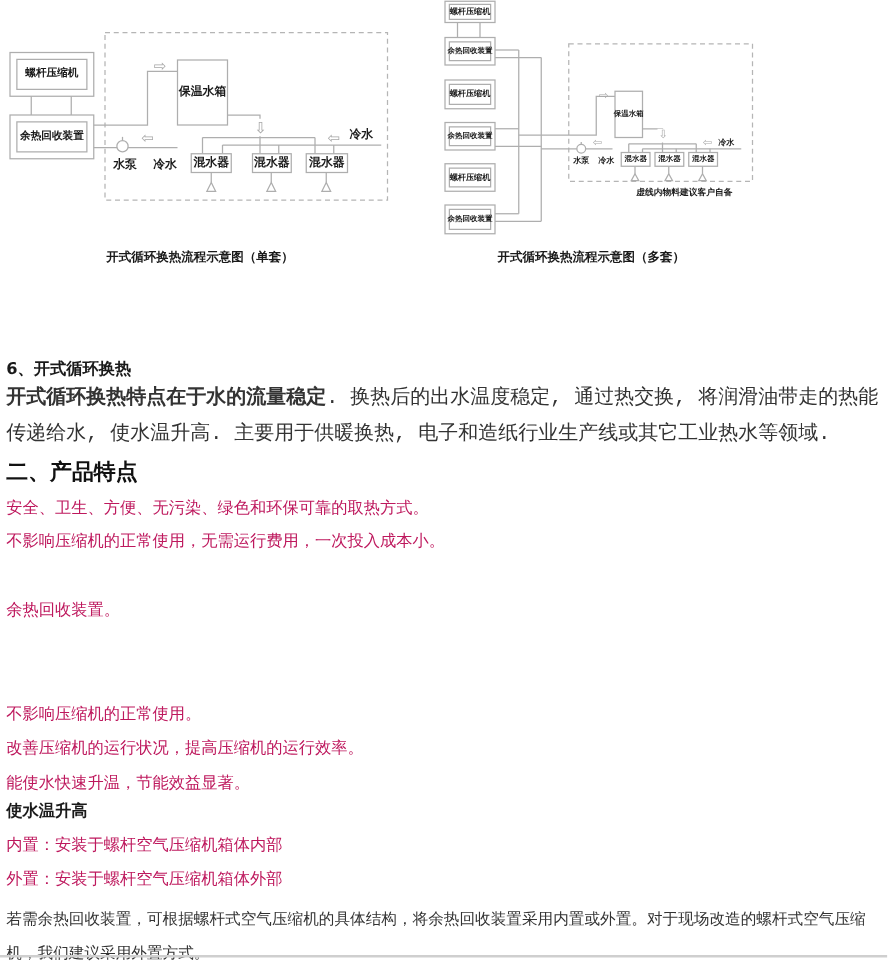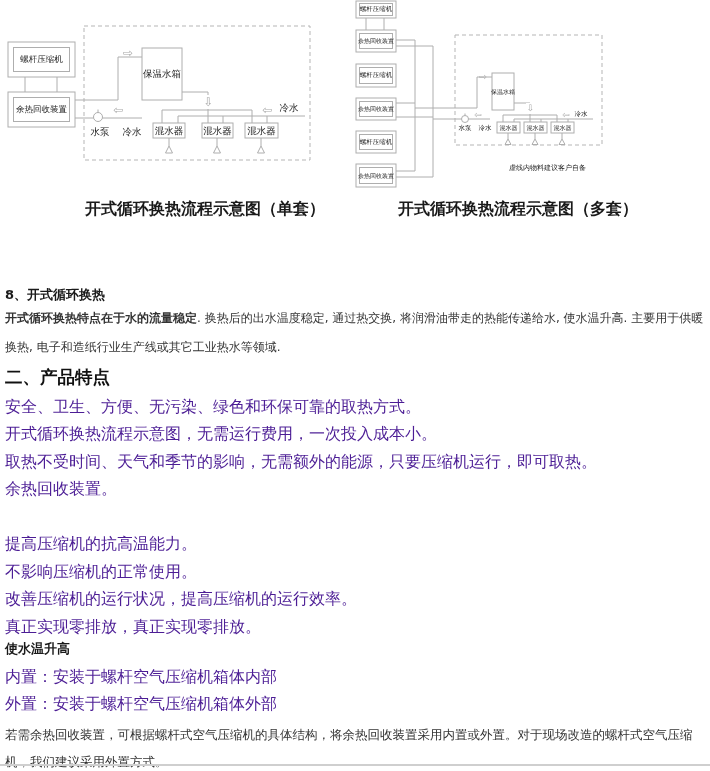--- a/index.html
+++ b/index.html
@@ -9,40 +9,40 @@
   }
   .diagram-svg{position:absolute;left:0;top:0;}
   svg line, svg polyline{stroke:#aeaeae;stroke-width:1;fill:none;}
   svg rect{stroke:#aeaeae;stroke-width:1;fill:#ffffff;}
   svg rect.dashed{stroke:#b5b5b5;stroke-dasharray:4 3;fill:none;}
   svg circle{stroke:#aeaeae;stroke-width:1;fill:#ffffff;}
   svg polygon{stroke:#aeaeae;stroke-width:1;fill:#ffffff;}
 
   .lbl{
     position:absolute;display:flex;align-items:center;justify-content:center;
-    font-weight:normal;color:#1a1a1a;line-height:1.25;white-space:nowrap;text-align:center;
+    font-weight:bold;color:#1a1a1a;line-height:1.25;white-space:nowrap;text-align:center;
   }
   .lbl.col{flex-direction:row;}
   .f85{font-size:8.5px;}
   .f95{font-size:9.5px;}
   .f65{font-size:6.5px;}
   .f60{font-size:6px;}
   .f70{font-size:7px;}
-  .caption{position:absolute;font-weight:bold;color:#1a1a1a;font-size:16px;white-space:nowrap;}
+  .caption{position:absolute;font-weight:bold;color:#1a1a1a;font-size:10px;white-space:nowrap;}
   .arrow{
     position:absolute;color:#a8a8a8;font-weight:normal;line-height:1;
     font-size:12px;display:flex;align-items:center;justify-content:center;
   }
   .arrow.small{font-size:9px;}
   .arrow.masked{background:#ffffff;}
 
   .h-small{position:absolute;left:5px;font-size:13px;font-weight:bold;color:#1a1a1a;white-space:nowrap;margin:0;}
   .h-big{position:absolute;left:5px;font-size:17.5px;font-weight:bold;color:#111;white-space:nowrap;margin:0;}
-  .para{position:absolute;left:5px;width:700px;font-size:12px;line-height:29px;color:#333;margin:0;}
-  .line{position:absolute;left:5px;font-size:16px;color:#4c1d95;white-space:nowrap;margin:0;}
+  .para{position:absolute;left:5px;width:700px;font-size:16px;line-height:29px;color:#333;margin:0;font-family:Liberation Mono, monospace;}
+  .line{position:absolute;left:5px;font-size:13px;color:#be185d;white-space:nowrap;margin:0;}
   .note{position:absolute;left:5px;width:700px;font-size:12.5px;line-height:27px;color:#333;margin:0;}
   .divider{position:absolute;left:0;top:764px;width:710px;height:0;border-top:2px solid #cfcfcf;}
 </style>
 </head>
 <body>
 
 <div class="page">
 
   <svg class="diagram-svg" width="340" height="230" viewBox="0 0 340 230">
     <g>
@@ -184,37 +184,35 @@
   <div class="lbl f60" style="left:497px;top:122px;width:23px;height:11px;">混水器</div>
   <div class="lbl f60" style="left:524px;top:122px;width:23px;height:11px;">混水器</div>
   <div class="lbl f60" style="left:551px;top:122px;width:23px;height:11px;">混水器</div>
   <div class="lbl f65" style="left:571px;top:109px;width:20px;height:10px;">冷水</div>
 
   <div class="arrow small" style="left:477px;top:72px;width:12px;height:10px;">⇨</div>
   <div class="arrow small" style="left:472px;top:110px;width:12px;height:10px;">⇦</div>
   <div class="arrow small masked" style="left:526px;top:103px;width:9px;height:11px;">⇩</div>
   <div class="arrow small" style="left:560px;top:110px;width:12px;height:10px;">⇦</div>
 
-  <div class="lbl f70" style="left:510px;top:148px;width:75px;height:12px;margin-top:14px;">虚线内物料建议客户自备</div>
+  <div class="lbl f70" style="left:510px;top:148px;width:75px;height:12px;">虚线内物料建议客户自备</div>
   <div class="caption" style="left:398px;top:199px;text-align:right;">开式循环换热流程示意图（多套）</div>
 
-  <h3 class="h-small" style="top:286px;">8、开式循环换热</h3>
+  <h3 class="h-small" style="top:286px;">6、开式循环换热</h3>
 
   <p class="para" style="top:304px;"><strong>开式循环换热特点在于水的流量稳定</strong><span>. 换热后的出水温度稳定, 通过热交换, 将润滑油带走的热能传递给水, 使水温升高. 主要用于供暖换热, 电子和造纸行业生产线或其它工业热水等领域.</span></p>
 
   <h2 class="h-big" style="top:365px;">二、产品特点</h2>
 
   <p class="line" style="top:397px;">安全、卫生、方便、无污染、绿色和环保可靠的取热方式。</p>
-  <p class="line" style="top:424px;">开式循环换热流程示意图，无需运行费用，一次投入成本小。</p>
-  <p class="line" style="top:452px;">取热不受时间、天气和季节的影响，无需额外的能源，只要压缩机运行，即可取热。</p>
+  <p class="line" style="top:424px;">不影响压缩机的正常使用，无需运行费用，一次投入成本小。</p>
   <p class="line" style="top:479px;">余热回收装置。</p>
-  <p class="line" style="top:534px;">提高压缩机的抗高温能力。</p>
   <p class="line" style="top:562px;">不影响压缩机的正常使用。</p>
   <p class="line" style="top:589px;">改善压缩机的运行状况，提高压缩机的运行效率。</p>
-  <p class="line" style="top:617px;">真正实现零排放，真正实现零排放。</p>
+  <p class="line" style="top:617px;">能使水快速升温，节能效益显著。</p>
 
   <h3 class="h-small" style="top:640px;">使水温升高</h3>
   <p class="line" style="top:667px;text-align:right;">内置：安装于螺杆空气压缩机箱体内部</p>
   <p class="line" style="top:694px;">外置：安装于螺杆空气压缩机箱体外部</p>
   <p class="note" style="top:721px;">若需余热回收装置，可根据螺杆式空气压缩机的具体结构，将余热回收装置采用内置或外置。对于现场改造的螺杆式空气压缩机，我们建议采用外置方式。</p>
 
   <div class="divider"></div>
 </div>
 
 </body></html>

